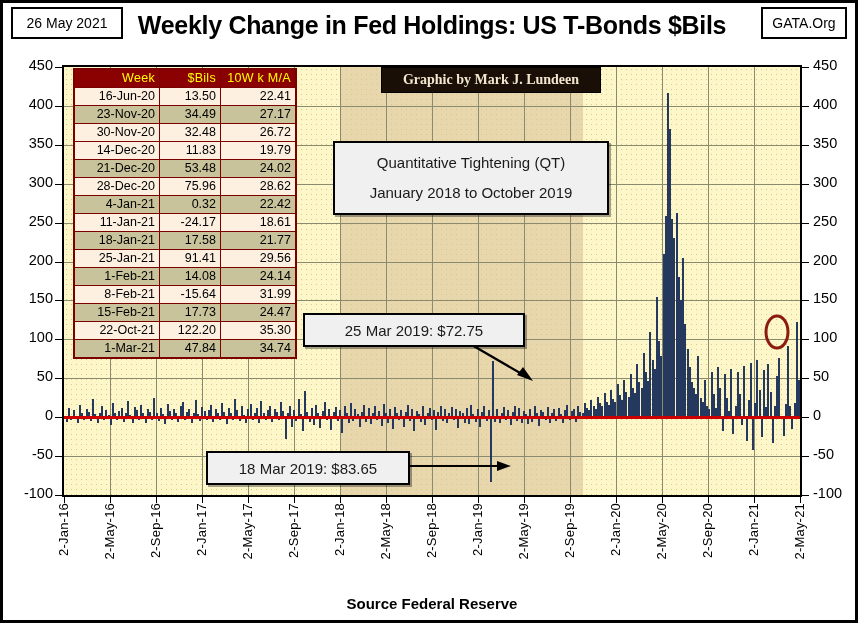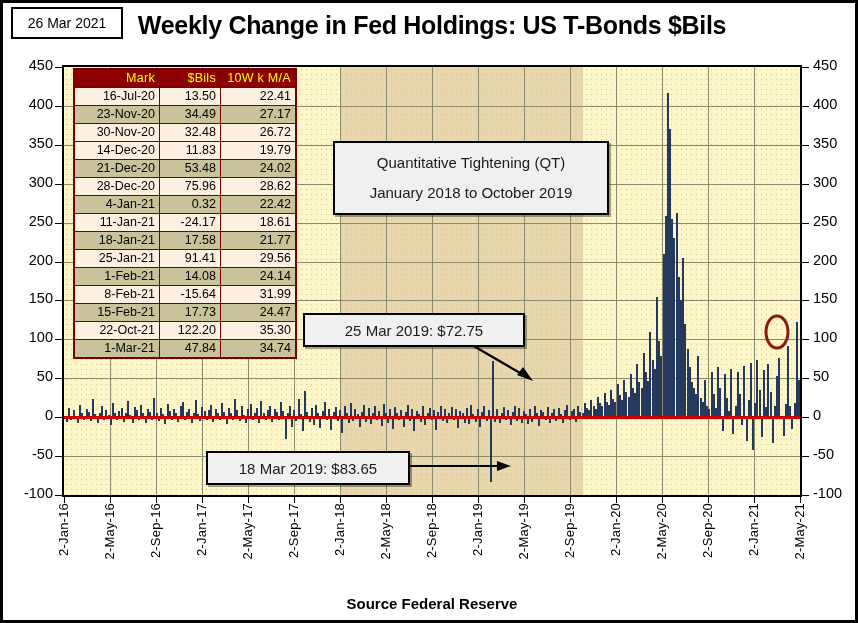--- a/index.html
+++ b/index.html
@@ -125,22 +125,23 @@
   }
 
   .arrow-svg{position:absolute;z-index:21;overflow:visible;}
   #circle-marker{position:absolute;z-index:21;}
 </style>
 </head>
 <body>
 
 <div id="page">
 
-  <div id="date-box">26 Mar 2021</div>
+  <div id="date-box">26 May 2021</div>
   <div id="chart-title">Weekly Change in Fed Holdings: US T-Bonds $Bils</div>
+  <div id="gata-box">GATA.Org</div>
 
   <div id="plot-frame">
     <div id="qt-band" style="left: 276px; width: 242.88px;"></div>
     <div id="plot-texture"></div>
     <div id="grid">
         <div class="gridline-h" style="top: 38.9091px;"></div>
         <div class="gridline-h" style="top: 77.8182px;"></div>
         <div class="gridline-h" style="top: 116.727px;"></div>
         <div class="gridline-h" style="top: 155.636px;"></div>
         <div class="gridline-h" style="top: 194.545px;"></div>
@@ -594,28 +595,28 @@
       <div style="position: absolute; left: 751px; top: 494px; width: 1px; height: 6px; background: rgb(0, 0, 0);"></div>
       <div class="xtick" style="left: 789px; top: 500px;">2-May-21</div>
       <div style="position: absolute; left: 797px; top: 494px; width: 1px; height: 6px; background: rgb(0, 0, 0);"></div>
     </div>
 
   <div id="xaxis-caption">Source Federal Reserve</div>
 
   <table id="data-table">
     <thead>
       <tr>
-        <th class="tbl-head c-week">Mark</th>
+        <th class="tbl-head c-week">Week</th>
         <th class="tbl-head c-bils">$Bils</th>
         <th class="tbl-head c-ma">10W k M/A</th>
       </tr>
     </thead>
     <tbody id="table-body">
         <tr class="odd">
-          <td class="c-week">16-Jul-20</td>
+          <td class="c-week">16-Jun-20</td>
           <td class="c-bils">13.50</td>
           <td class="c-ma">22.41</td>
         </tr>
         <tr class="even">
           <td class="c-week">23-Nov-20</td>
           <td class="c-bils">34.49</td>
           <td class="c-ma">27.17</td>
         </tr>
         <tr class="odd">
           <td class="c-week">30-Nov-20</td>
@@ -678,20 +679,21 @@
           <td class="c-ma">35.30</td>
         </tr>
         <tr class="even">
           <td class="c-week">1-Mar-21</td>
           <td class="c-bils">47.84</td>
           <td class="c-ma">34.74</td>
         </tr>
       </tbody>
   </table>
 
+  <div id="credit-box" class="credit">Graphic by Mark J. Lundeen</div>
 
   <div id="qt-callout" class="callout">
     <div>Quantitative Tightening (QT)</div>
     <div>January 2018 to October 2019</div>
   </div>
 
   <div id="mar25-callout" class="callout">25 Mar 2019: $72.75</div>
   <div id="mar18-callout" class="callout">18 Mar 2019: $83.65</div>
 
   <svg class="arrow-svg" id="arrow-mar25" style="left:460px;top:336px;" width="80" height="46" viewBox="0 0 80 46">

